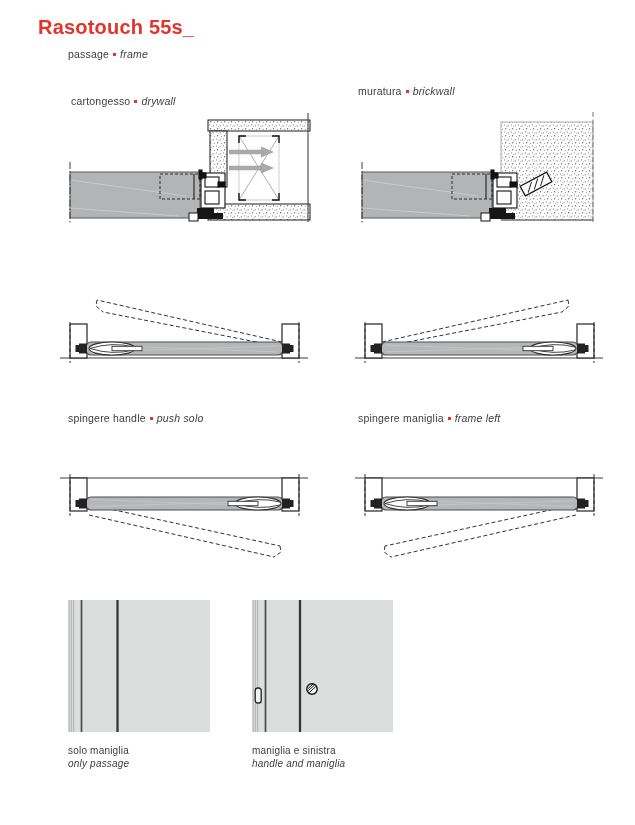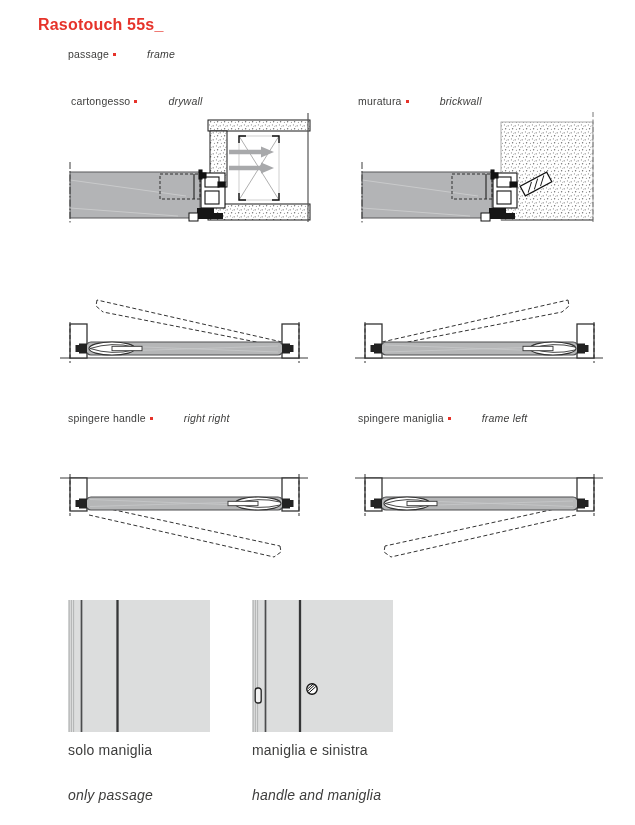--- a/index.html
+++ b/index.html
@@ -3,52 +3,52 @@
 <meta charset="utf-8">
 <style>
   * { box-sizing: border-box; }
   html,body { margin:0; padding:0; }
   body {
     width:635px; height:825px; background:#ffffff; position:relative;
     font-family:"Liberation Sans", sans-serif; color:#3d3d3c; overflow:hidden;
   }
   .abs { position:absolute; }
   .title {
-    left:38px; top:16px; font-size:16px; font-weight:bold; color:#e6332a;
+    left:38px; top:16px; font-size:20px; font-weight:bold; color:#e6332a;
     letter-spacing:0.2px; white-space:nowrap;
   }
   .lbl { font-size:10.5px; letter-spacing:0.2px; color:#3d3d3c; white-space:nowrap; }
-  .lbl em { font-style:italic;margin-left:27px; }
+  .lbl em { font-style:italic; }
   .bullet {
     display:inline-block; width:3px; height:3px; background:#e6332a;
     margin:0 4px 2px 4px; vertical-align:middle;
   }
-  .cap { font-size:14px; line-height:13px; letter-spacing:0.2px; white-space:nowrap; }
-  .cap .en { font-style:italic;margin-top:32px; }
+  .cap { font-size:10px; line-height:13px; letter-spacing:0.2px; white-space:nowrap; }
+  .cap .en { font-style:italic; }
   svg { display:block; }
 </style>
 </head>
 <body>
 
 <div class="abs title">Rasotouch 55s_</div>
 
 <div class="abs lbl" style="left:68px; top:48px;">
   <span>passage</span><span class="bullet"></span><em>frame</em>
 </div>
 
 <div class="abs lbl" style="left:71px; top:95px;">
   <span>cartongesso</span><span class="bullet"></span><em>drywall</em>
 </div>
 
-<div class="abs lbl" style="left:358px; top:95px;">
+<div class="abs lbl" style="left:358px; top:85px;">
   <span>muratura</span><span class="bullet"></span><em>brickwall</em>
 </div>
 
 <div class="abs lbl" style="left:68px; top:412px;">
-  <span>spingere handle</span><span class="bullet"></span><em>right right</em>
+  <span>spingere handle</span><span class="bullet"></span><em>push solo</em>
 </div>
 
 <div class="abs lbl" style="left:358px; top:412px;">
   <span>spingere maniglia</span><span class="bullet"></span><em>frame left</em>
 </div>
 
 <svg class="abs" style="left:58px; top:110px;" width="258" height="118" viewBox="0 0 258 118">
   <defs>
     <pattern id="stdry" width="7" height="7" patternUnits="userSpaceOnUse">
       <rect width="7" height="7" fill="#ffffff"></rect>

